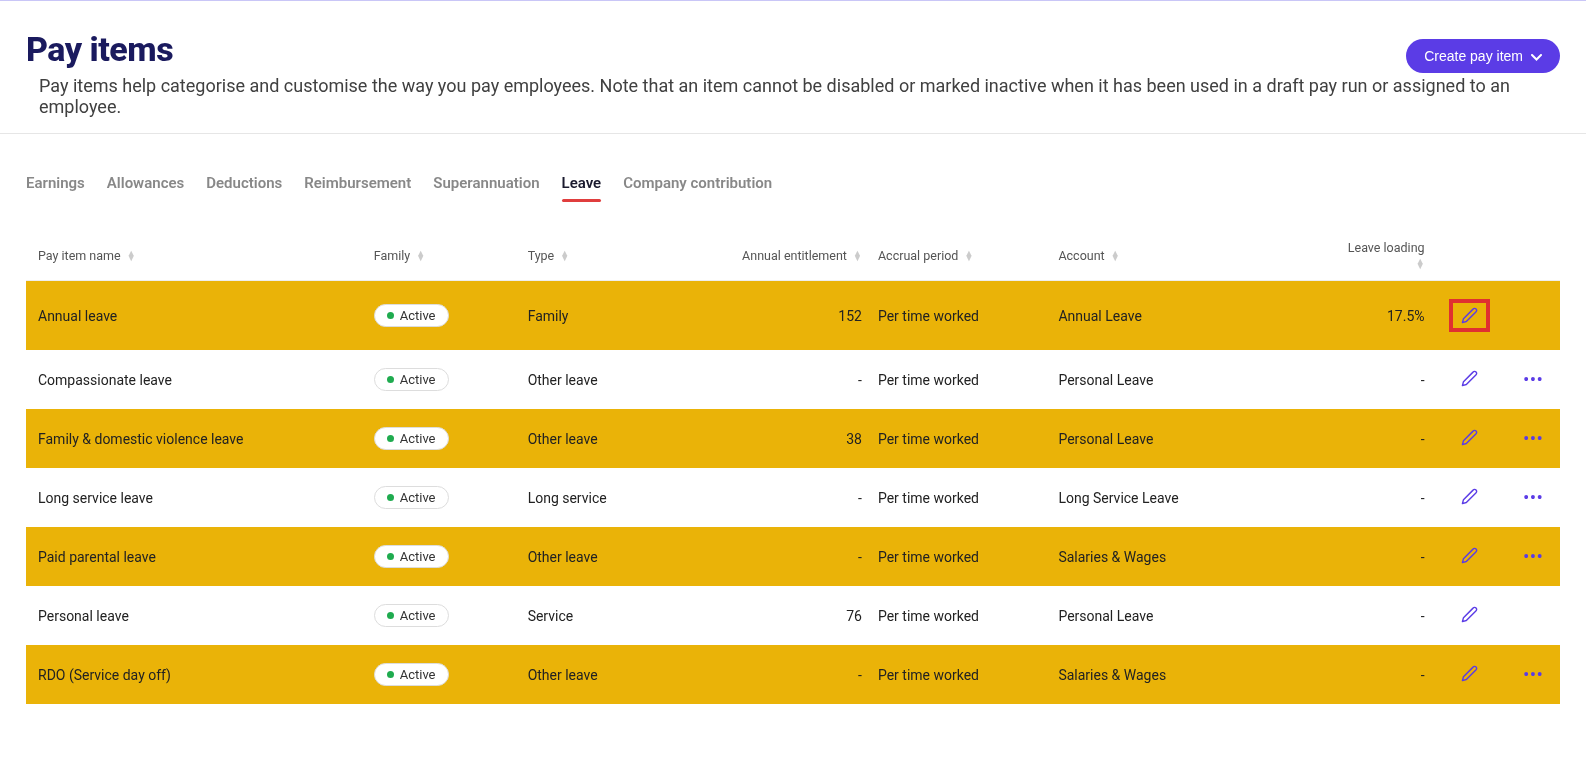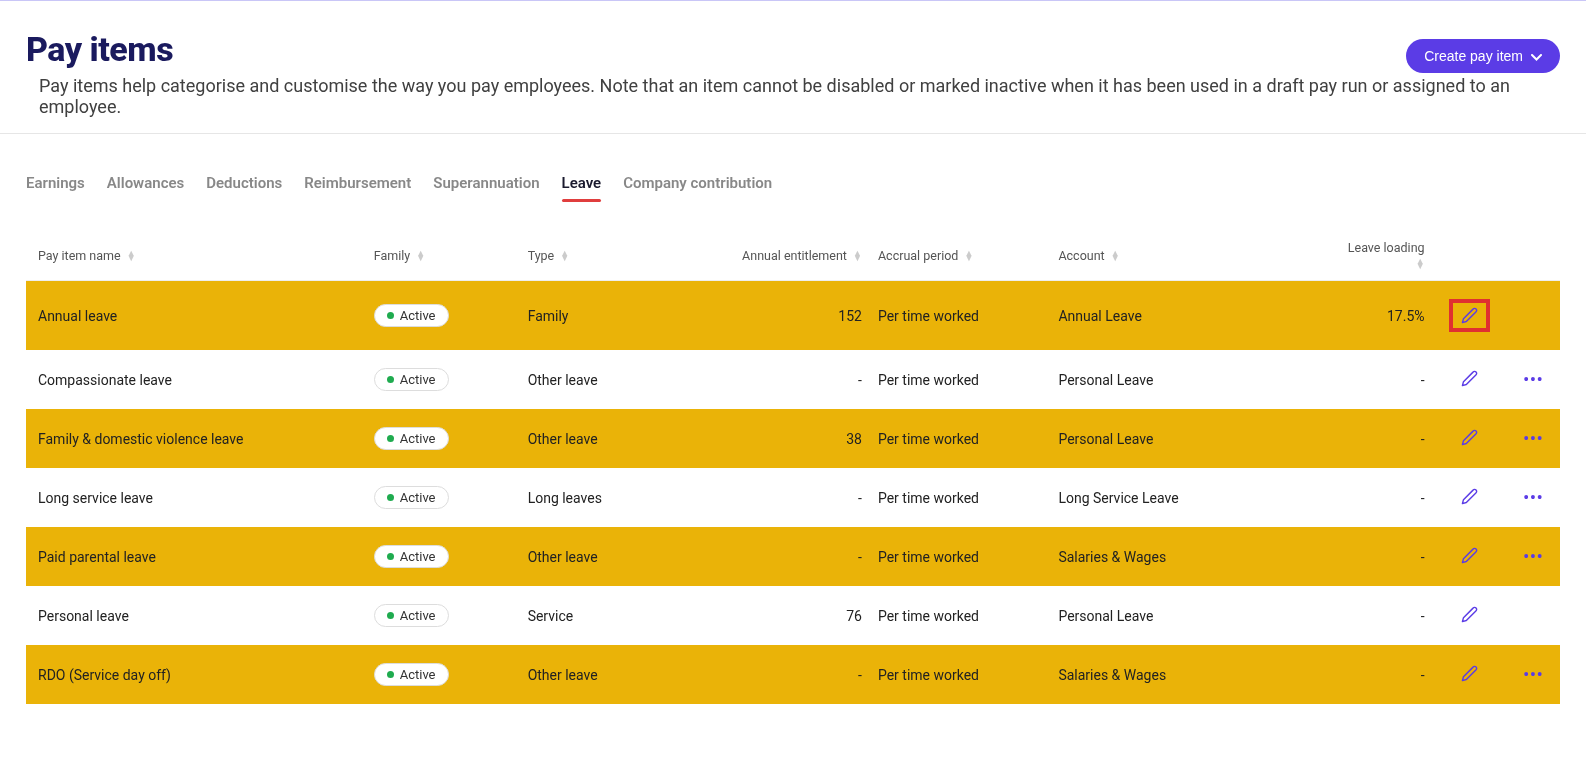--- a/index.html
+++ b/index.html
@@ -357,21 +357,21 @@
               </svg>
             </span></td>
           <td class="more-cell"><span class="more-icon">•••</span></td>
         </tr>
         <tr>
           <td class="name-cell" style="max-width:180px;">Long service leave</td>
           <td class="status-cell"><span class="badge">
               <span class="dot"></span>
               <span>Active</span>
             </span></td>
-          <td class="type-cell">Long leaves</td>
+          <td class="type-cell">Long service</td>
           <td class="entitle-cell right">-</td>
           <td class="accrual-cell">Per time worked</td>
           <td class="account-cell">Long Service Leave</td>
           <td class="loading-cell right">-</td>
           <td class="action-cell"><span class="edit-icon">
               <svg width="17" height="17" viewBox="0 0 24 24" fill="none" stroke="currentColor" stroke-width="2" stroke-linecap="round" stroke-linejoin="round">
                 <path d="M17 3a2.85 2.85 0 1 1 4 4L7.5 20.5 2 22l1.5-5.5L17 3z"></path>
               </svg>
             </span></td>
           <td class="more-cell"><span class="more-icon">•••</span></td>

